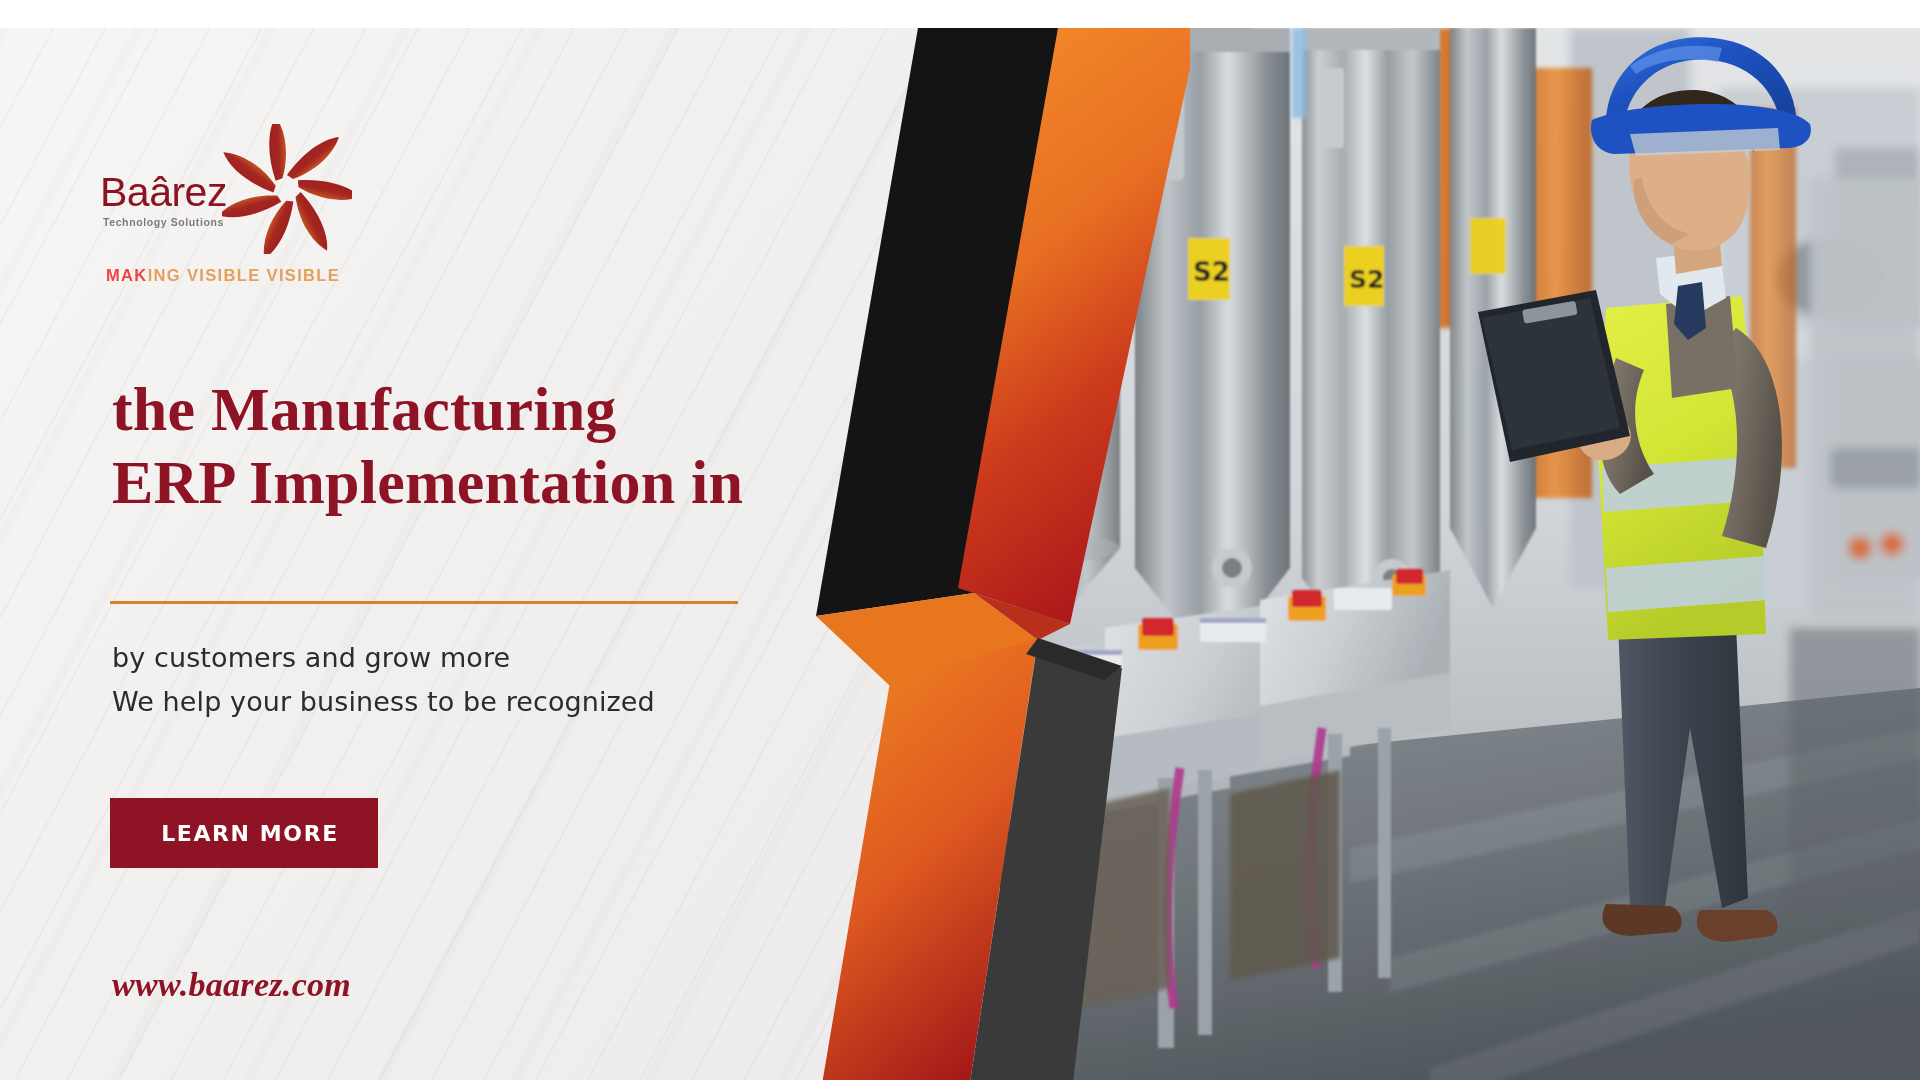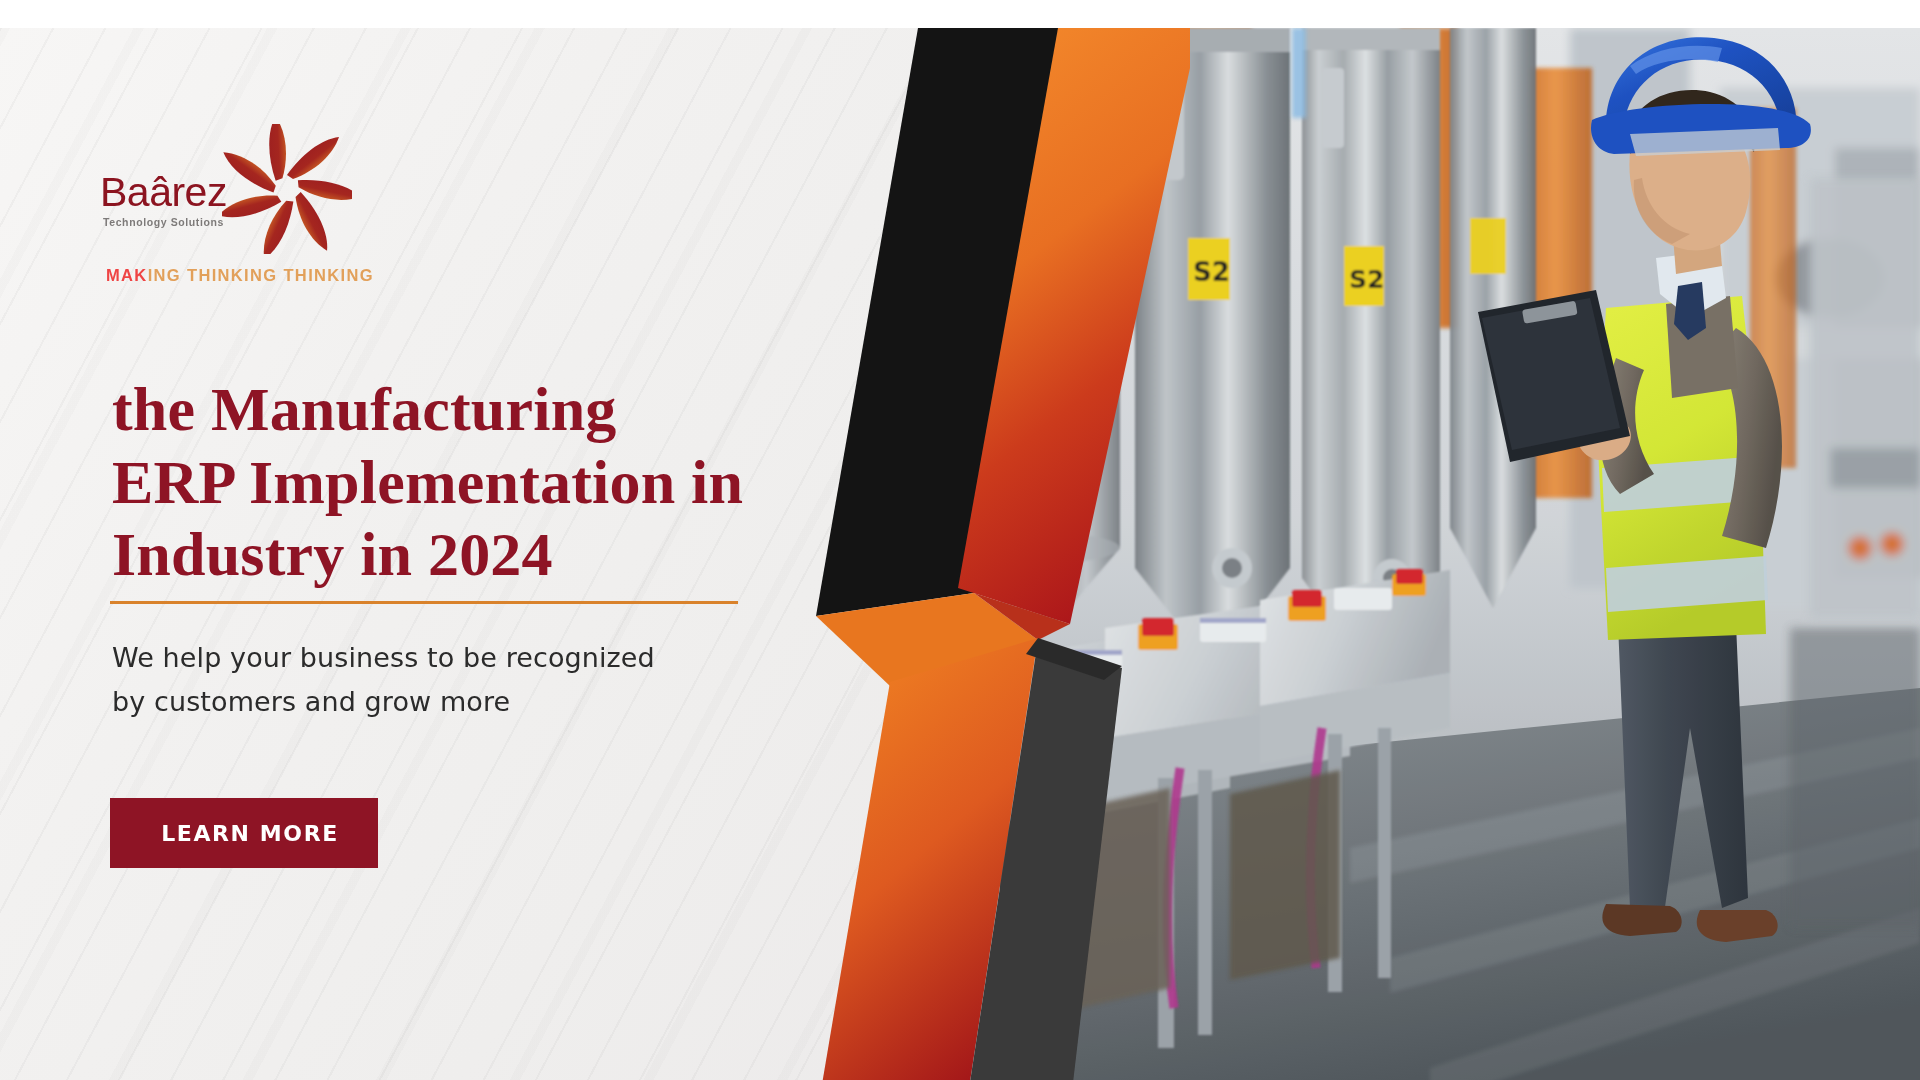--- a/index.html
+++ b/index.html
@@ -459,34 +459,34 @@
             <path d="M0,-14 C14,-34 34,-50 52,-52 C46,-34 28,-18 6,-10 Z" fill="url(#pet)" transform="rotate(153)"></path>
             <path d="M0,-14 C14,-34 34,-50 52,-52 C46,-34 28,-18 6,-10 Z" fill="url(#pet)" transform="rotate(204)"></path>
             <path d="M0,-14 C14,-34 34,-50 52,-52 C46,-34 28,-18 6,-10 Z" fill="url(#pet)" transform="rotate(255)"></path>
             <path d="M0,-14 C14,-34 34,-50 52,-52 C46,-34 28,-18 6,-10 Z" fill="url(#pet)" transform="rotate(306)"></path>
           </g>
         </g>
       </svg>
     </div>
     <div class="logo-word">Baârez</div>
     <div class="logo-sub">Technology Solutions</div>
-    <div class="logo-tagline"><span class="tg-dark">MAK</span><span>ING THINKING THINKING</span></div>
+    <div class="logo-tagline"><span class="tg-dark">MAK</span><span>ING VISIBLE VISIBLE</span></div>
   </div>
 
   <h1 class="headline">
     <span class="hl-line">the Manufacturing</span>
     <span class="hl-line">ERP Implementation in</span>
-    <span class="hl-line">Industry in 2024</span>
   </h1>
 
   <div class="rule"></div>
 
   <p class="subtitle">
+    <span class="sub-line">by customers and grow more</span>
     <span class="sub-line">We help your business to be recognized</span>
-    <span class="sub-line">by customers and grow more</span>
   </p>
 
   <button class="cta-button">
     <span class="cta-label">LEARN MORE</span>
   </button>
 
+  <div class="site-url">www.baarez.com</div>
 
 </div>
 
 </body></html>

